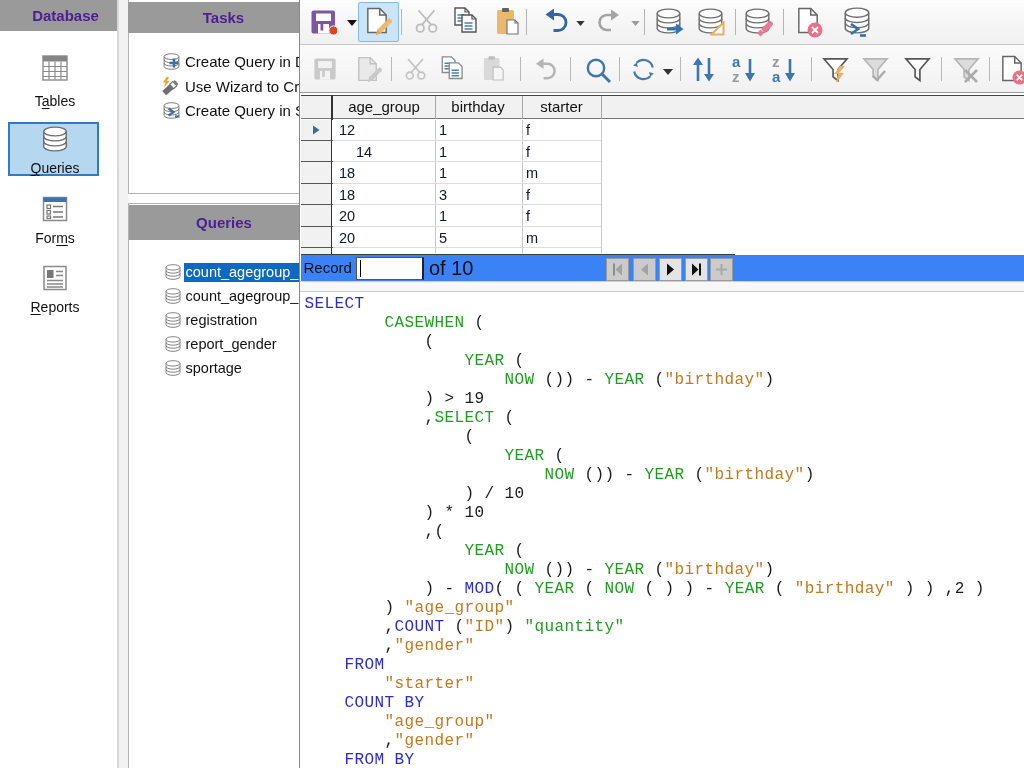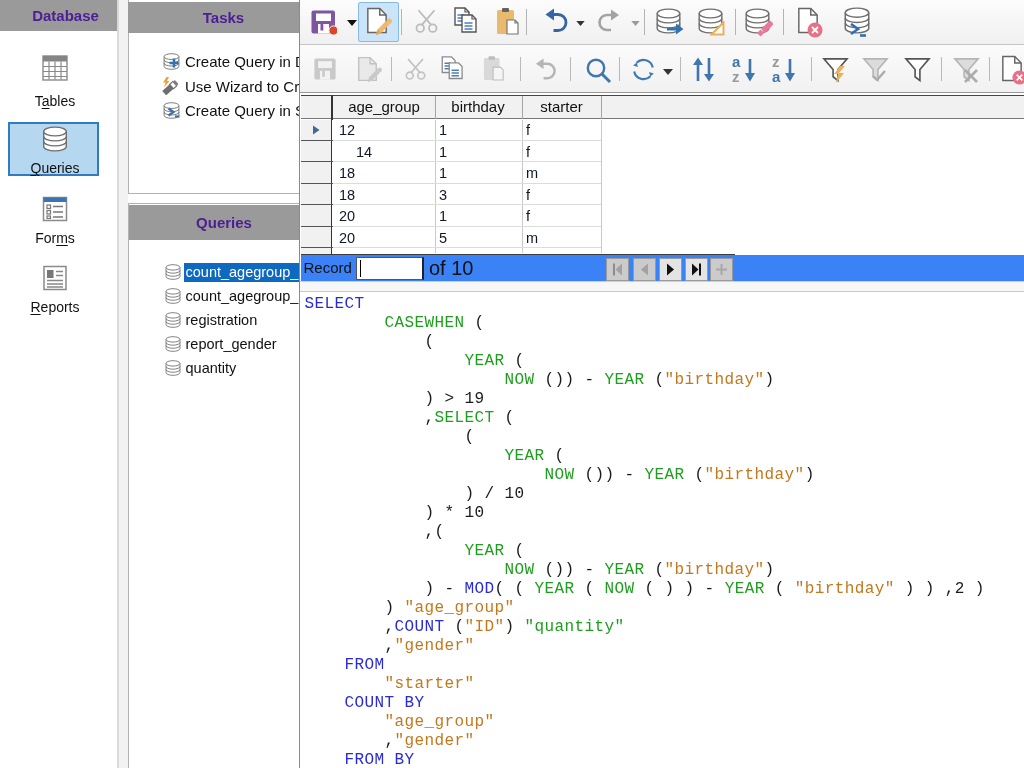--- a/index.html
+++ b/index.html
@@ -162,21 +162,21 @@
     <use href="#cyl"></use>
   </svg>
 <div class="qitem" style="top:311px">registration</div>
 <svg class="abs" style="left:165px;top:336px" width="16" height="16">
     <use href="#cyl"></use>
   </svg>
 <div class="qitem" style="top:335px">report_gender</div>
 <svg class="abs" style="left:165px;top:360px" width="16" height="16">
     <use href="#cyl"></use>
   </svg>
-<div class="qitem" style="top:359px">quantity</div>
+<div class="qitem" style="top:359px">sportage</div>
 
 <div id="rp" class="abs">
   <div id="tb1" class="abs"></div>
   <div id="tb2" class="abs"></div>
 
   <svg class="abs" style="left:9.5px;top:9px" width="27" height="26" viewBox="0 0 26 26">
     <rect x="1" y="1.5" width="23.5" height="23" rx="2" fill="#7e55a2"></rect>
     <rect x="5.5" y="4.5" width="15" height="7.5" fill="#fff"></rect>
     <rect x="7.5" y="15" width="11" height="9.5" fill="#fff"></rect>
     <rect x="10" y="15" width="2.8" height="6.5" fill="#7e55a2"></rect>

